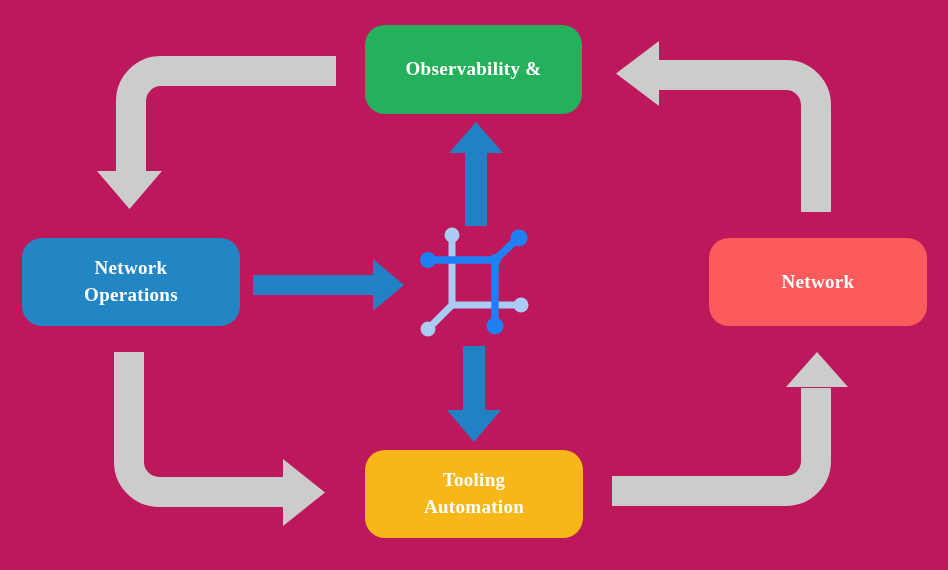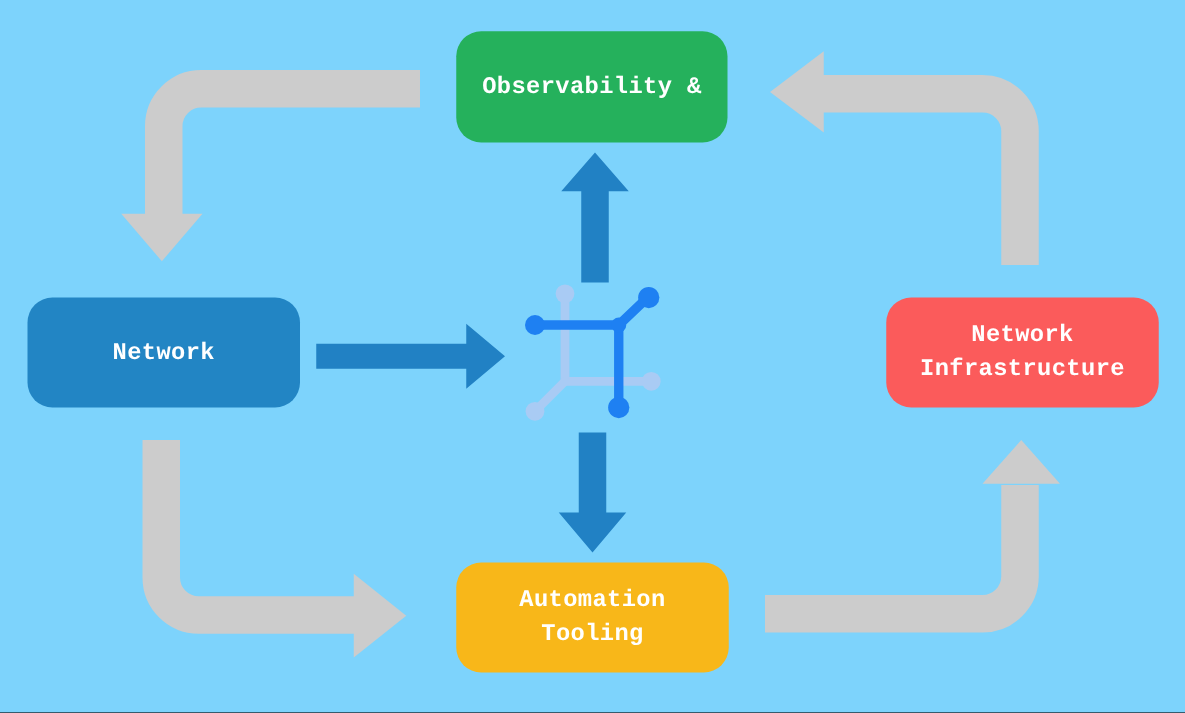--- a/index.html
+++ b/index.html
@@ -1,22 +1,22 @@
 <!DOCTYPE html>
 <html><head>
 <meta charset="utf-8">
 <style>
   html, body { margin: 0; padding: 0; background: #000; }
   .canvas {
     position: relative;
     width: 948px;
     height: 570px;
-    background: #7dd3fc;
+    background: #be185d;
     overflow: hidden;
-    font-family: Liberation Mono, monospace;
+    font-family: Liberation Serif, serif;
   }
   .arrows-layer {
     position: absolute;
     left: 0; top: 0;
     width: 948px; height: 570px;
     display: block;
   }
   .node {
     position: absolute;
     border-radius: 20px;
@@ -80,34 +80,34 @@
 
   <div class="node node-observability">
     <div>
       <span class="line">Observability &amp;</span>
     </div>
   </div>
 
   <div class="node node-operations">
     <div>
       <span class="line">Network</span>
+      <span class="line">Operations</span>
     </div>
   </div>
 
   <div class="node node-infrastructure">
     <div>
       <span class="line">Network</span>
-      <span class="line">Infrastructure</span>
     </div>
   </div>
 
   <div class="node node-automation">
     <div>
+      <span class="line">Tooling</span>
       <span class="line">Automation</span>
-      <span class="line">Tooling</span>
     </div>
   </div>
 
   <svg class="center-icon" viewBox="0 0 120 120" xmlns="http://www.w3.org/2000/svg">
 
     <g class="icon-line-light" stroke="#A9CBF4">
       <line x1="37" y1="14" x2="37" y2="83"></line>
       <line x1="37" y1="83" x2="103" y2="83"></line>
       <line x1="37" y1="83" x2="15" y2="105"></line>
     </g>

